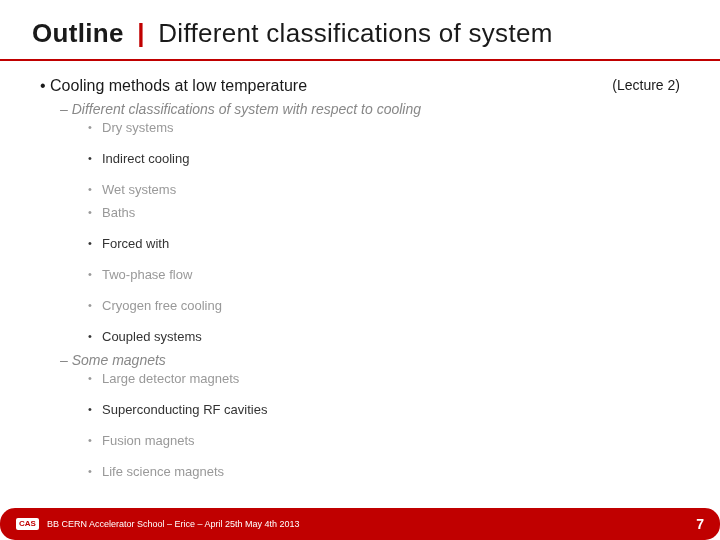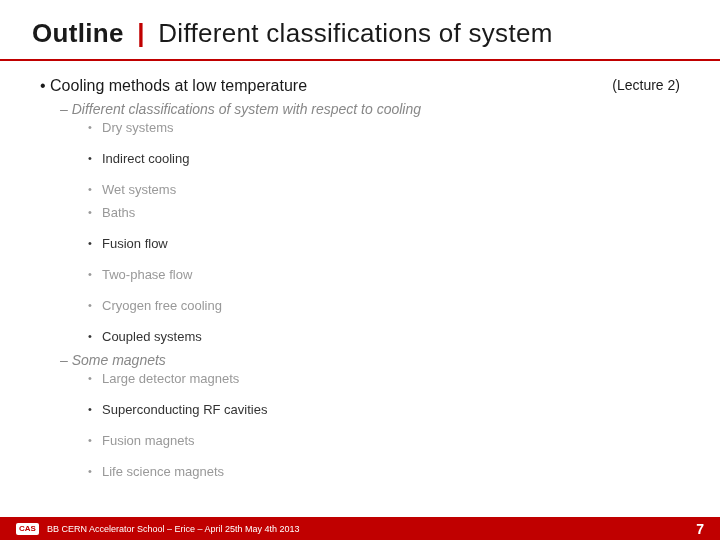--- a/index.html
+++ b/index.html
@@ -126,30 +126,31 @@
     .bullet-list li.active {
       color: #333333;
     }
 
     .bullet-list li.active::before {
       color: #333333;
     }
 
     
     .footer {
-      height: 23px;
+      height: 32px;
       background: #c00000;
       display: flex;
       align-items: center;
       padding: 0 16px;
       justify-content: space-between;
       position: absolute;
       bottom: 0;
       left: 0;
       right: 0;
+      border-radius: 15px;
     }
 
     .footer-left {
       display: flex;
       align-items: center;
       gap: 8px;
     }
 
     .cern-logo {
       background: #c00000;
@@ -202,21 +203,21 @@
       <ul class="bullet-list">
         <li class="">Dry systems</li>
         <li class="active">Indirect cooling</li>
         <li class="">Wet systems</li>
       </ul>
     </div>
 
     <div class="sub-section">
       <ul class="bullet-list">
         <li class="">Baths</li>
-        <li class="active">Fusion flow</li>
+        <li class="active">Forced with</li>
         <li class="">Two-phase flow</li>
         <li class="">Cryogen free cooling</li>
         <li class="active">Coupled systems</li>
       </ul>
     </div>
 
     <div class="sub-section">
       <div class="sub-heading">Some magnets</div>
       <ul class="bullet-list">
         <li class="">Large detector magnets</li>

